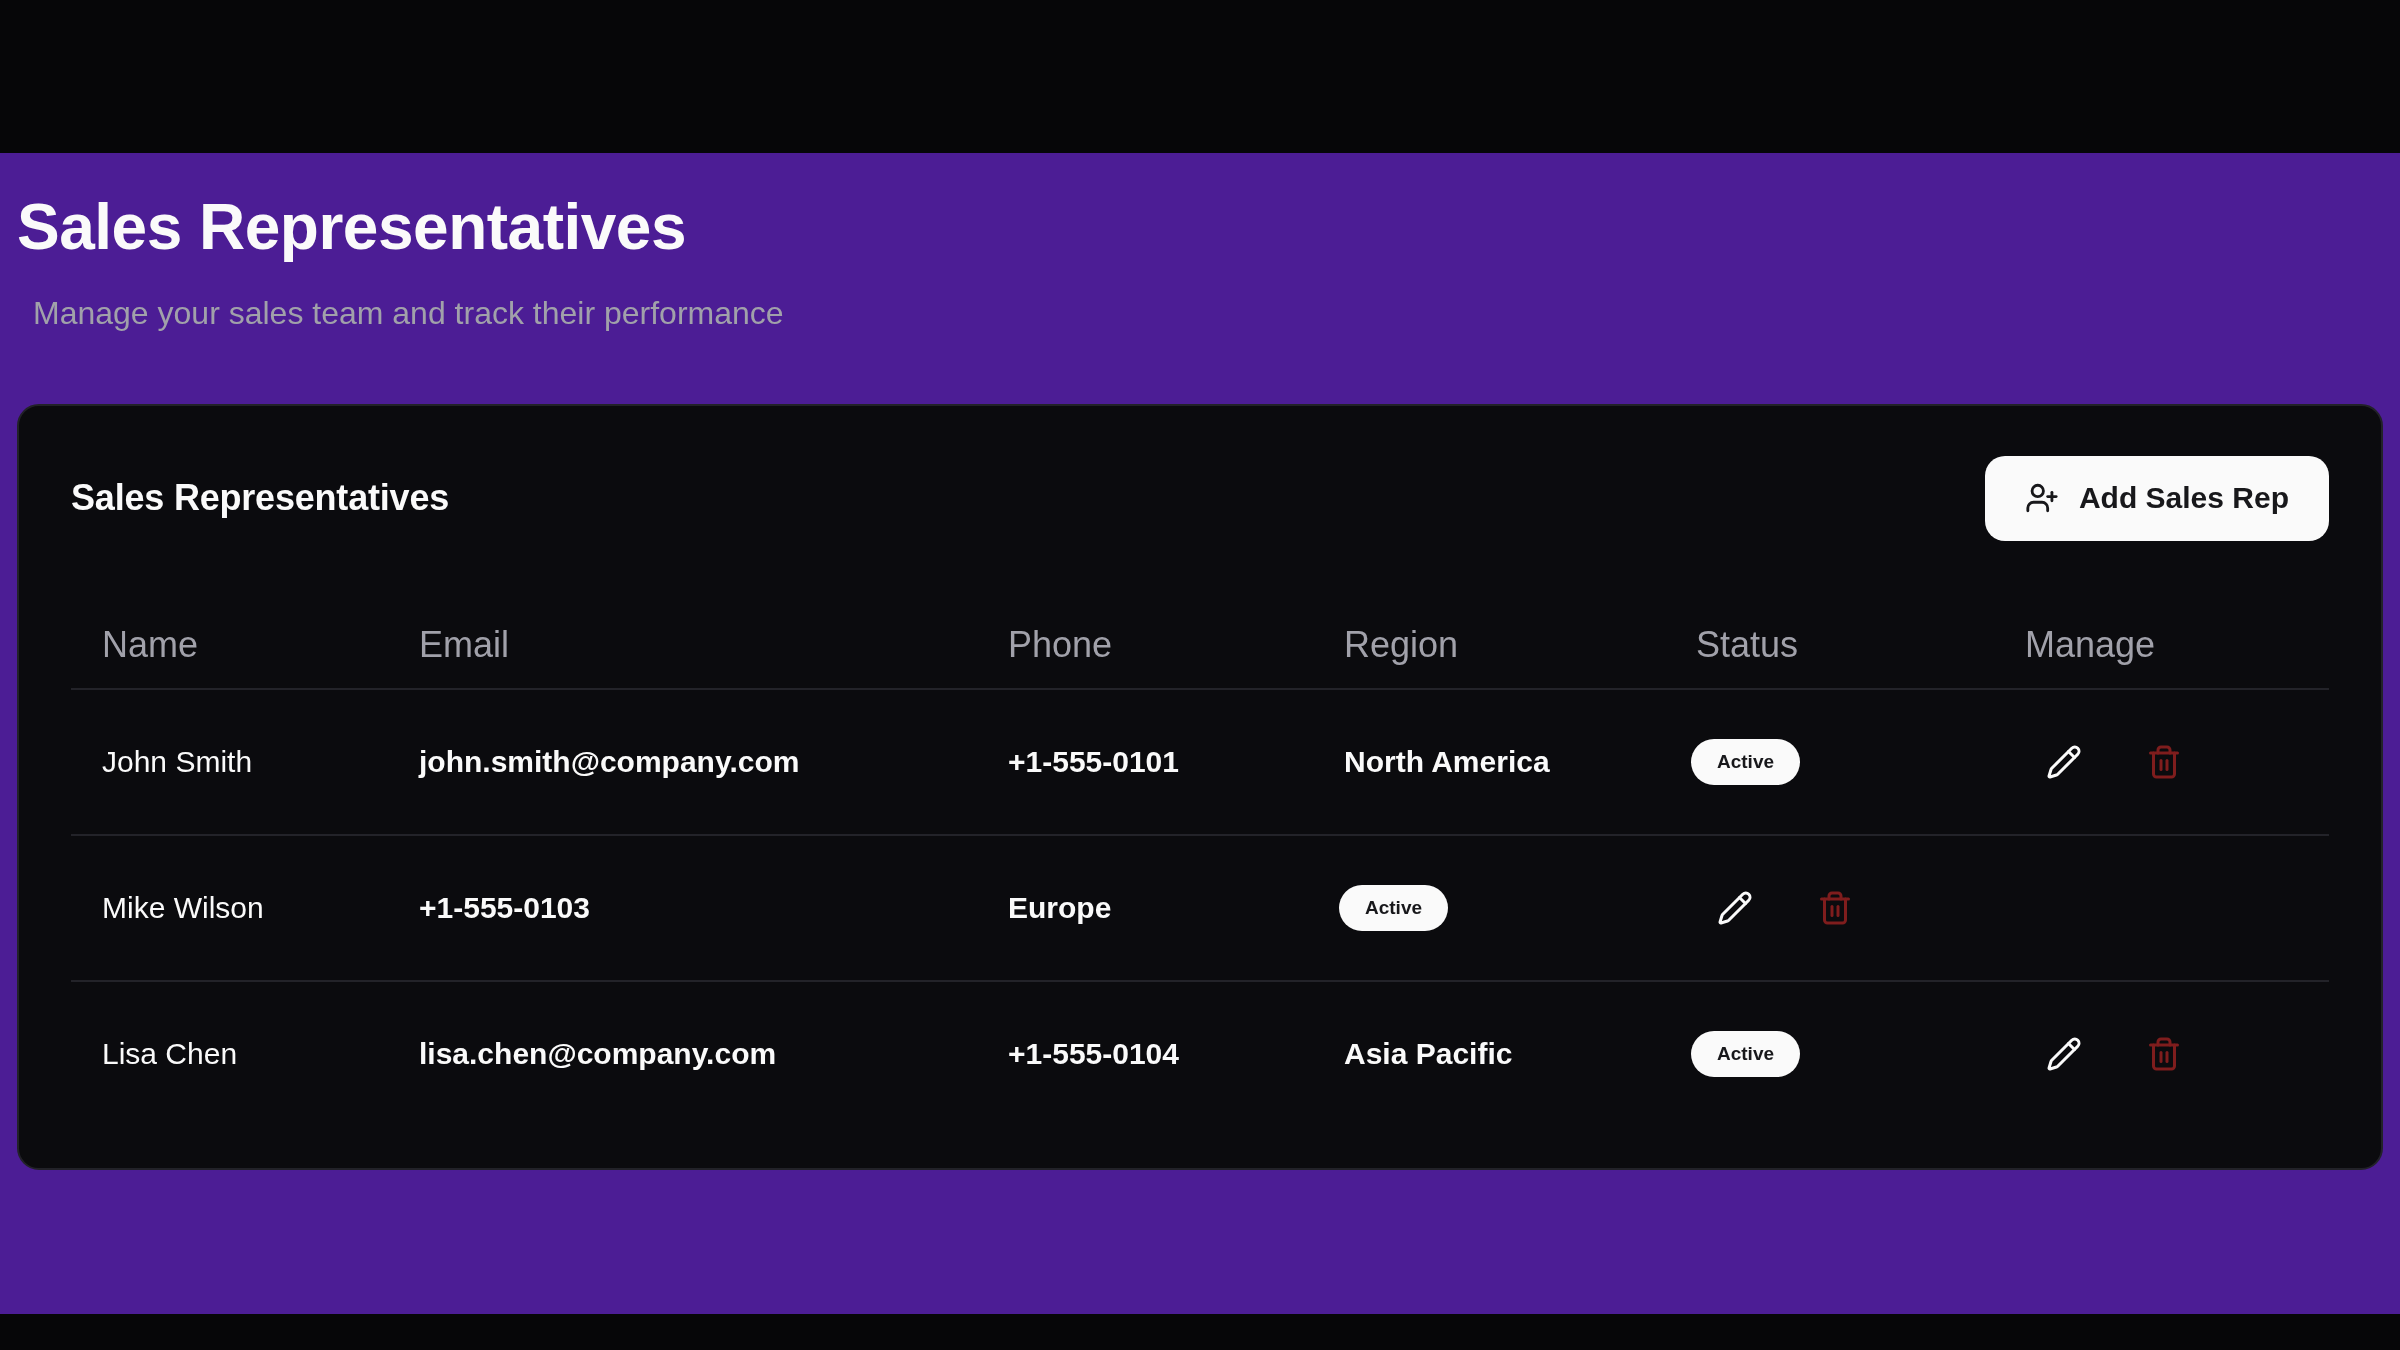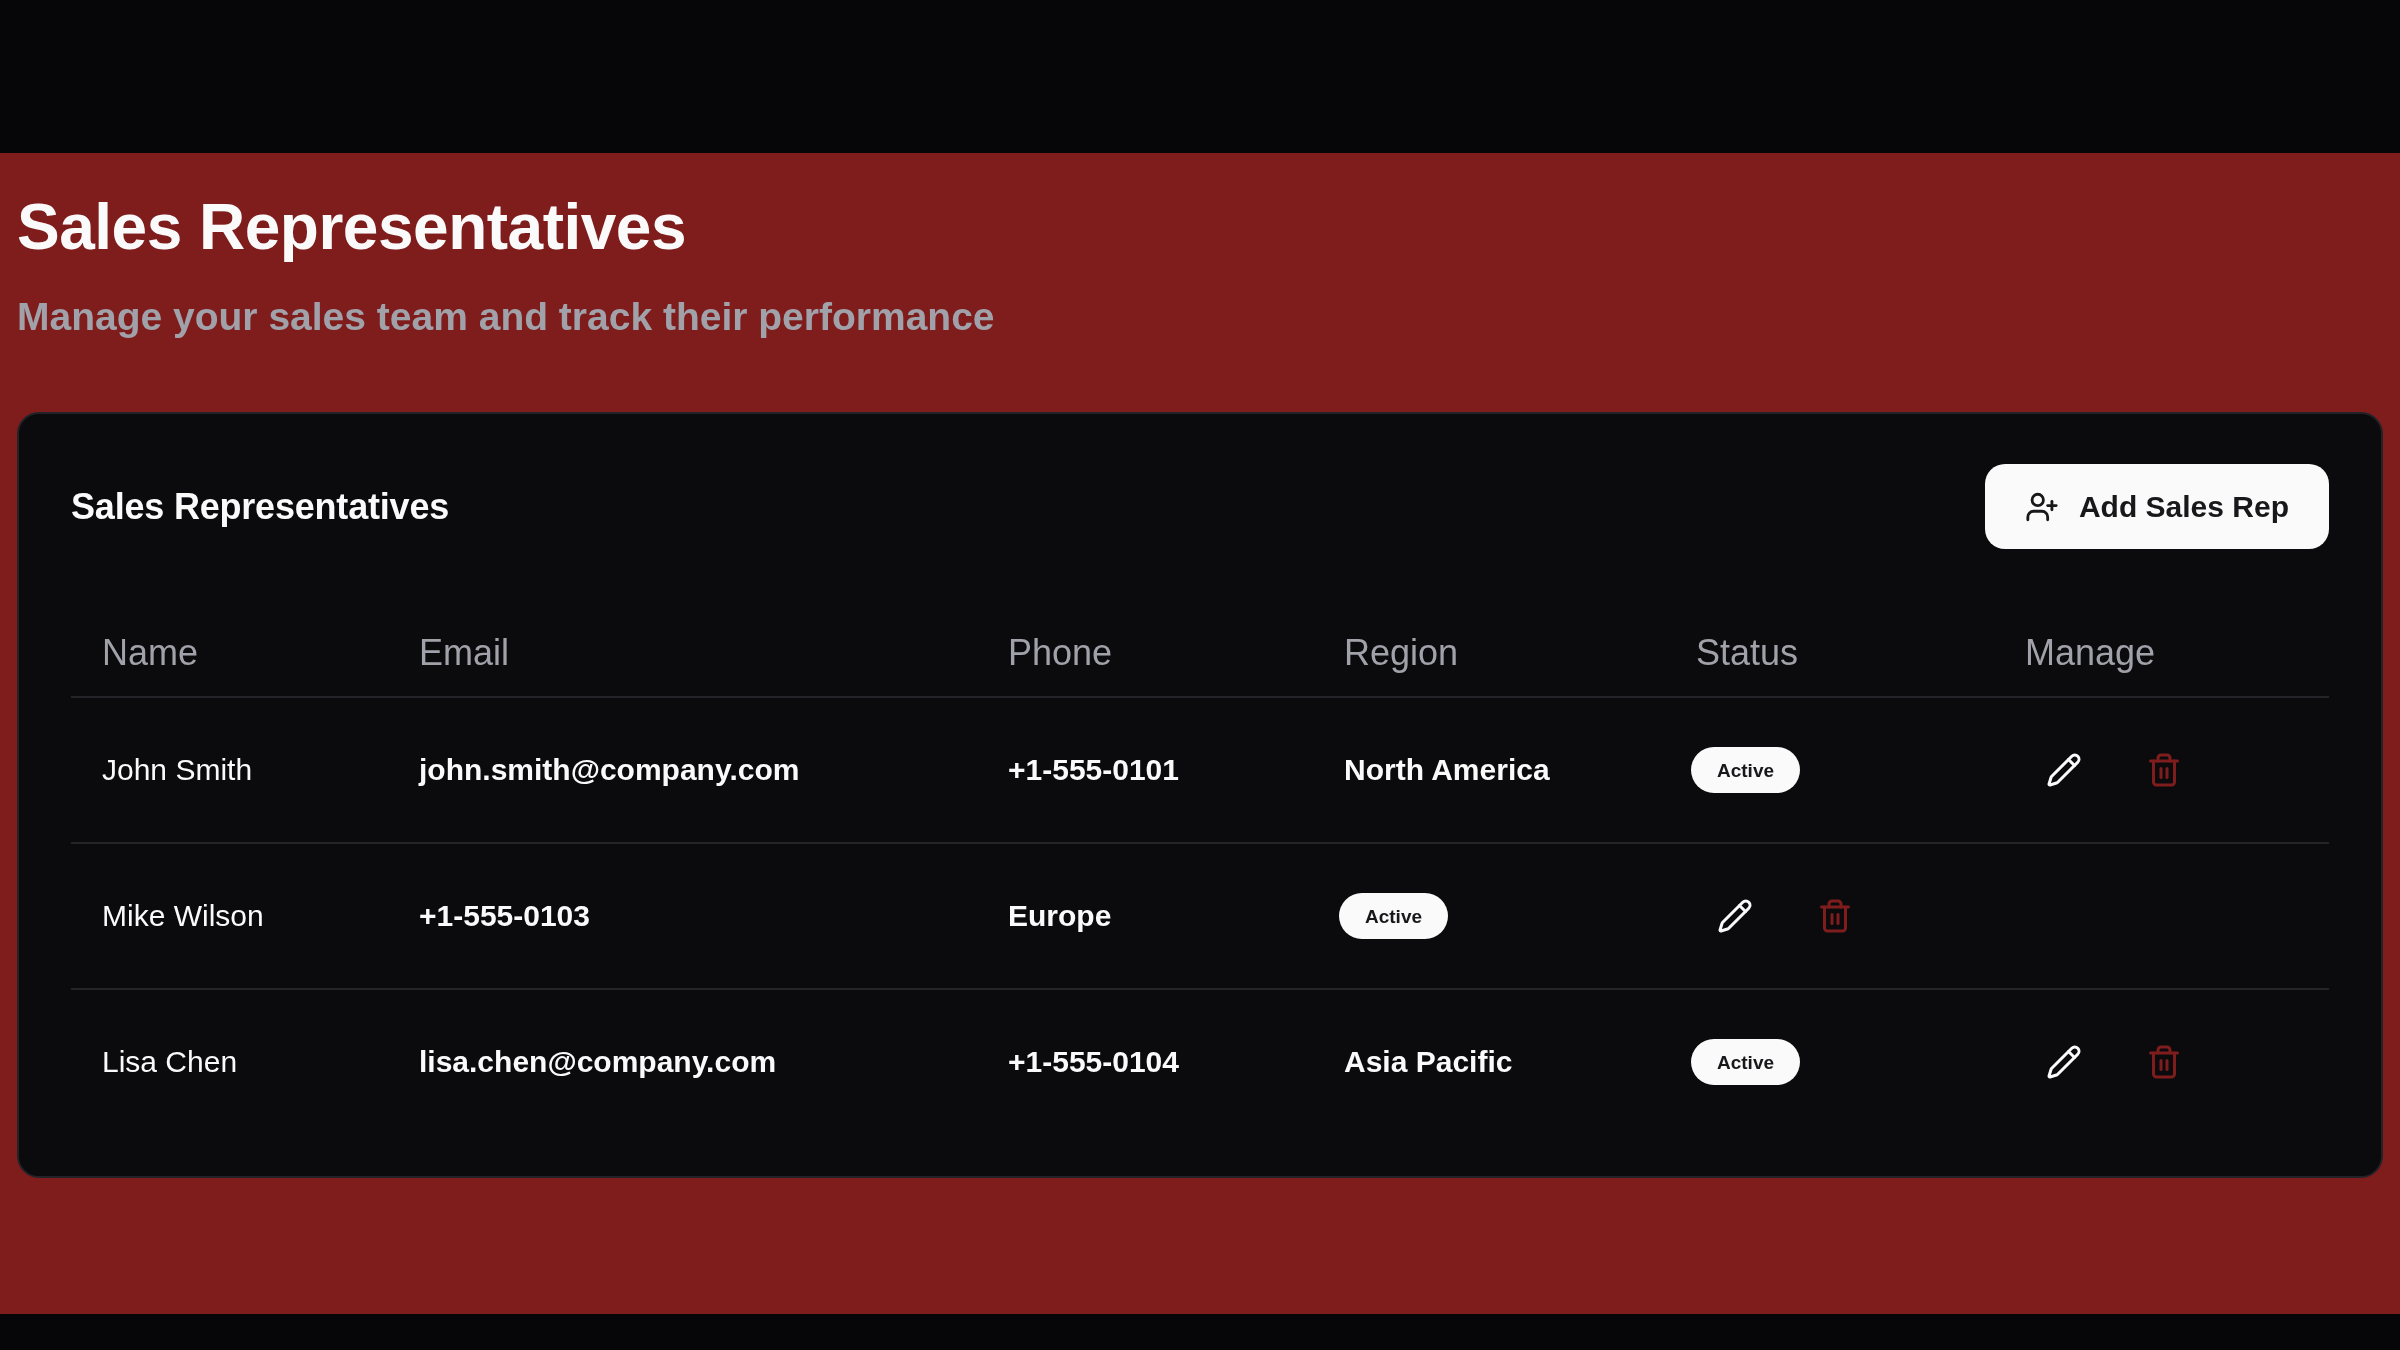--- a/index.html
+++ b/index.html
@@ -5,28 +5,28 @@
   html,body{margin:0;padding:0;}
   body{
     width:2400px;height:1350px;
     background:#060608;
     font-family:"Liberation Sans", sans-serif;
     overflow:hidden;
     position:relative;
   }
   .content{
     position:absolute;top:153px;left:0;width:2400px;height:1161px;
-    background:#7f1d1d;box-sizing:border-box;padding:38px 17px 0;
+    background:#4c1d95;box-sizing:border-box;padding:38px 17px 0;
   }
   .page-title{
     margin:0;color:#fafafa;font-size:64px;font-weight:700;
     letter-spacing:-0.5px;line-height:1.15;
   }
   .page-subtitle{
-    margin:28px 0 0;color:#a1a1aa;font-size:39px;line-height:1.25;font-weight:700;
+    margin:28px 16px 0;color:#a1a1aa;font-size:32px;line-height:1.25;font-weight:400;
   }
   .card{
     margin-top:71px;height:766px;box-sizing:border-box;
     background:#0b0b0e;border:2px solid #222228;border-radius:22px;
     padding:0 52px;
   }
   .card-header{
     margin-top:50px;height:85px;
     display:flex;align-items:center;justify-content:space-between;
   }

